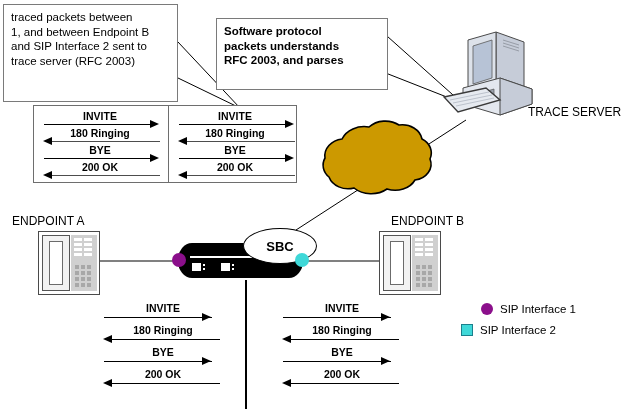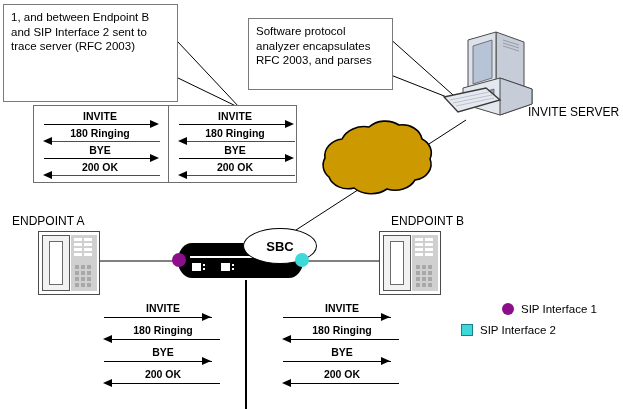--- a/index.html
+++ b/index.html
@@ -286,28 +286,29 @@
       <polygon points="444,97 486,88 500,100 458,112" fill="#e6eaf0" stroke="#3a3a3a" stroke-width="1.4"></polygon>
       <g stroke="#a9b0bb" stroke-width="0.7">
         <line x1="450" y1="100" x2="489" y2="92"></line>
         <line x1="453" y1="103" x2="492" y2="95"></line>
         <line x1="456" y1="106" x2="494" y2="98"></line>
       </g>
     </g>
   </svg>
 
   <div class="callout" style="left:3px; top:4px; width:175px; height:98px;">
+    <div>traced packets between</div>
     <div>1, and between Endpoint B</div>
     <div>and SIP Interface 2 sent to</div>
     <div>trace server (RFC 2003)</div>
   </div>
 
-  <div class="callout" style="left:248px; top:18px; width:145px; height:72px;">
+  <div class="callout" style="left:216px; top:18px; width:172px; height:72px;font-weight:bold;">
     <div>Software protocol</div>
-    <div>analyzer encapsulates</div>
+    <div>packets understands</div>
     <div>RFC 2003, and parses</div>
   </div>
 
   <div class="flowbox" style="left:33px; top:105px; width:264px; height:78px;"></div>
   <div class="flow-divider" style="left:168px; top:106px; height:76px;"></div>
 
   <div class="msg-label" style="left:41px; top:110px; width:118px;">INVITE</div>
   <div class="msg-line dark" style="left:44px; top:124px; width:108px;"></div>
   <div class="arrow-r" style="left:150px; top:120px;"></div>
 
@@ -334,21 +335,21 @@
   <div class="msg-label" style="left:176px; top:144px; width:118px;">BYE</div>
   <div class="msg-line dark" style="left:179px; top:158px; width:108px;"></div>
   <div class="arrow-r" style="left:285px; top:154px;"></div>
 
   <div class="msg-label" style="left:176px; top:161px; width:118px;">200 OK</div>
   <div class="msg-line" style="left:187px; top:175px; width:108px;"></div>
   <div class="arrow-l" style="left:178px; top:171px;"></div>
 
   <div class="devlabel" style="left:12px; top:214px;">ENDPOINT A</div>
   <div class="devlabel" style="left:391px; top:214px;">ENDPOINT B</div>
-  <div class="devlabel" style="left:528px; top:105px;">INVITE SERVER</div>
+  <div class="devlabel" style="left:528px; top:105px;">TRACE SERVER</div>
 
   <div class="wire" style="left:100px; top:260px; width:80px;"></div>
   <div class="wire" style="left:300px; top:260px; width:80px;"></div>
 
   <div class="phone" style="left:38px; top:231px;">
     <div class="handset-area">
       <div class="handset-inner"></div>
     </div>
     <div class="body-area">
       <div class="linekeys">
@@ -451,21 +452,21 @@
   <div class="arrow-l" style="left:282px; top:335px;"></div>
 
   <div class="msg-label" style="left:283px; top:346px; width:118px;">BYE</div>
   <div class="msg-line dark" style="left:283px; top:361px; width:108px;"></div>
   <div class="arrow-r" style="left:381px; top:357px;"></div>
 
   <div class="msg-label" style="left:283px; top:368px; width:118px;">200 OK</div>
   <div class="msg-line dark" style="left:291px; top:383px; width:108px;"></div>
   <div class="arrow-l" style="left:282px; top:379px;"></div>
 
-  <div class="legend-row" style="left:502px; top:303px;">
+  <div class="legend-row" style="left:481px; top:303px;">
     <span class="legend-swatch-circle" style="background:#8B0F8B;"></span>
     <span class="legend-text">SIP Interface 1</span>
   </div>
   <div class="legend-row" style="left:461px; top:324px;">
     <span class="legend-swatch-square" style="background:#3FD8D8;"></span>
     <span class="legend-text">SIP Interface 2</span>
   </div>
 
 </div>
 

